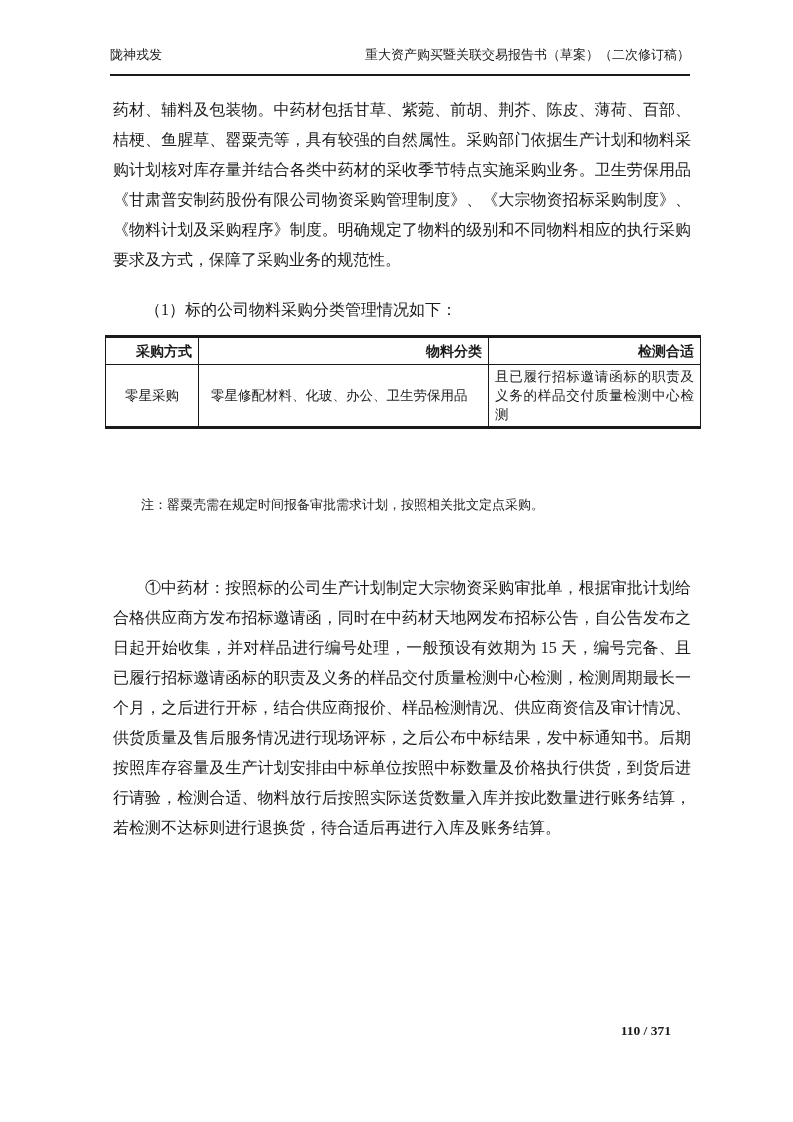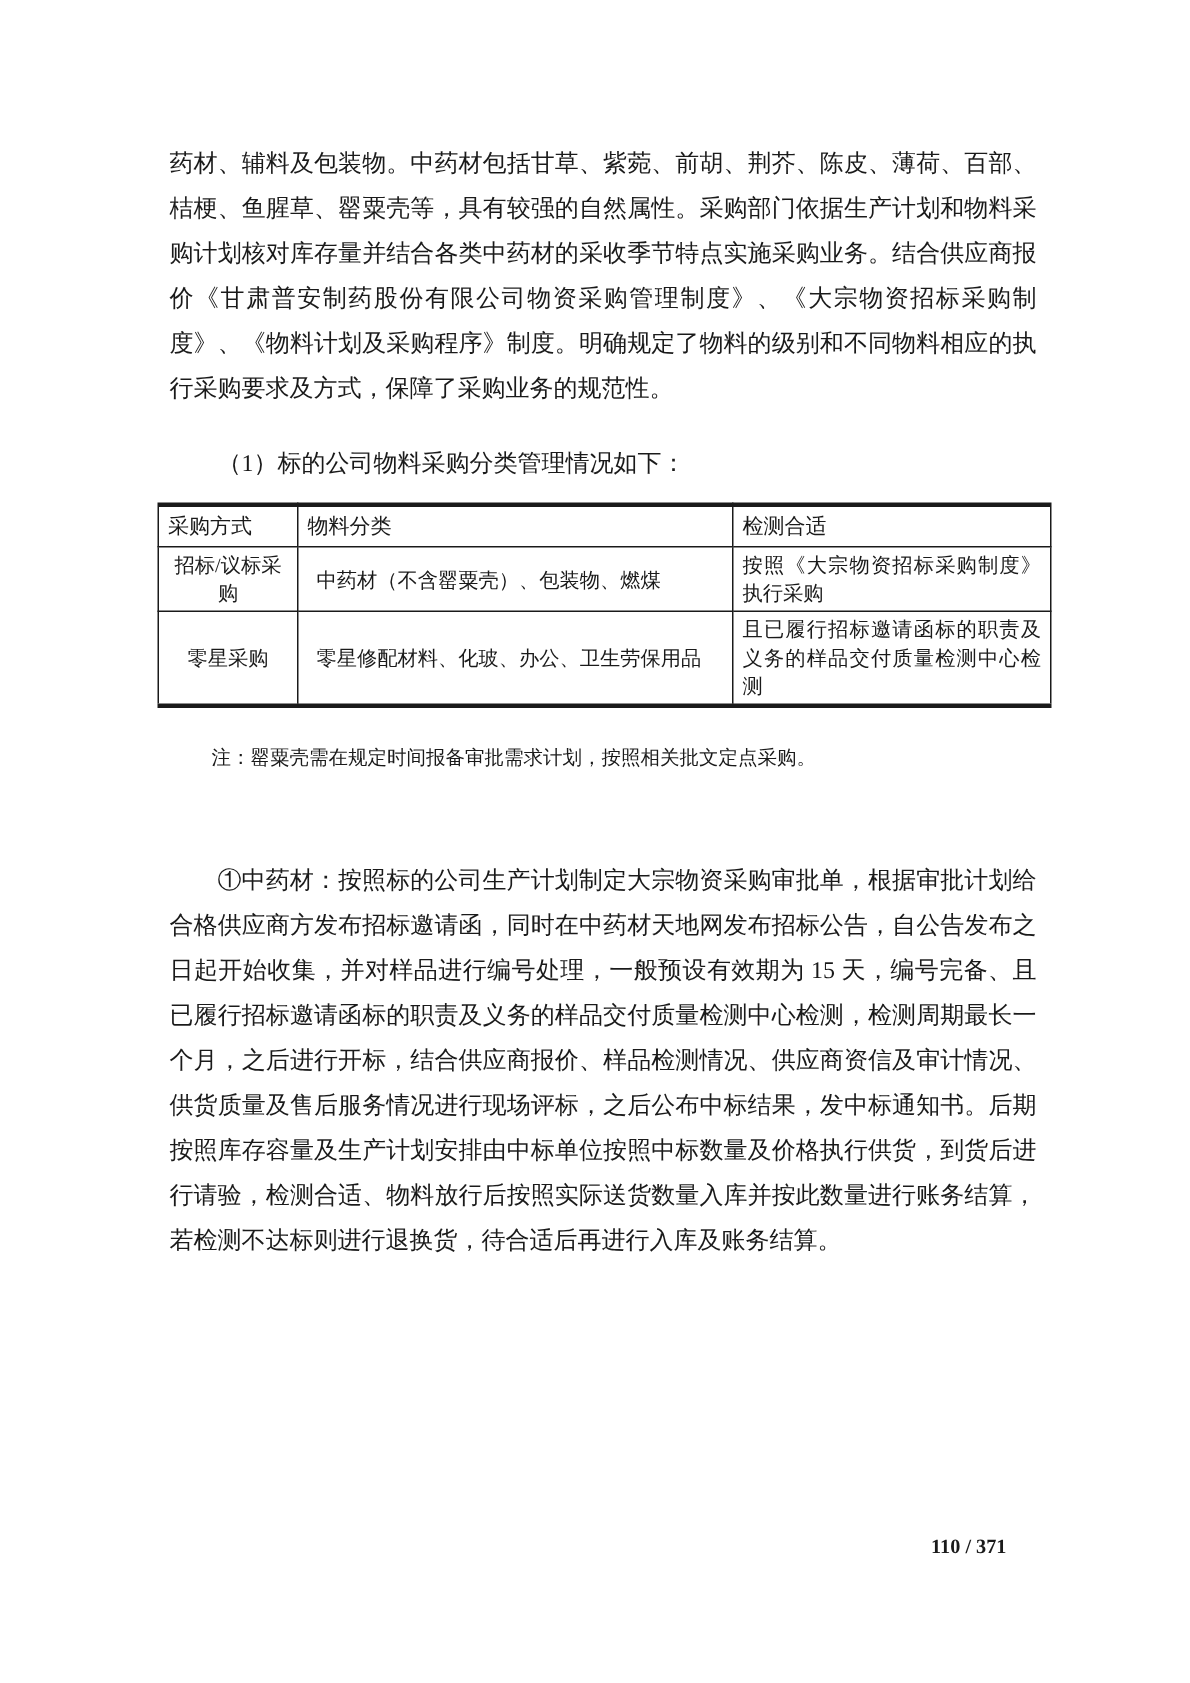--- a/index.html
+++ b/index.html
@@ -62,22 +62,22 @@
     border-top: 3px solid #1a1a1a;
     border-bottom: 3px solid #1a1a1a;
   }
   .proc-table th, .proc-table td {
     border: 1px solid #1a1a1a;
     padding: 2px 6px;
     line-height: 19px;
     vertical-align: middle;
   }
   .proc-table thead th {
-    font-weight: normal;
-    text-align: left;
+    font-weight: bold;
+    text-align: right;
     font-size: 14px;
     height: 22px;
     border-bottom: 1.5px solid #1a1a1a;
   }
   .proc-table .c-method   { text-align: center; }
   .proc-table .c-category { text-align: left; padding-left: 12px; }
   .proc-table .c-procedure {
     text-align: justify;
     text-justify: inter-ideograph;
   }
@@ -101,44 +101,43 @@
     font-size: 13.5px;
     font-weight: bold;
     line-height: 18px;
   }
 </style>
 </head>
 <body>
 
 <div class="page">
 
+  <div class="doc-header">
+    <span>陇神戎发</span>
+    <span>重大资产购买暨关联交易报告书（草案）（二次修订稿）</span>
+  </div>
 
-  <div class="body-para para-1">药材、辅料及包装物。中药材包括甘草、紫菀、前胡、荆芥、陈皮、薄荷、百部、桔梗、鱼腥草、罂粟壳等，具有较强的自然属性。采购部门依据生产计划和物料采购计划核对库存量并结合各类中药材的采收季节特点实施采购业务。结合供应商报价《甘肃普安制药股份有限公司物资采购管理制度》、《大宗物资招标采购制度》、《物料计划及采购程序》制度。明确规定了物料的级别和不同物料相应的执行采购要求及方式，保障了采购业务的规范性。</div>
+  <div class="body-para para-1">药材、辅料及包装物。中药材包括甘草、紫菀、前胡、荆芥、陈皮、薄荷、百部、桔梗、鱼腥草、罂粟壳等，具有较强的自然属性。采购部门依据生产计划和物料采购计划核对库存量并结合各类中药材的采收季节特点实施采购业务。卫生劳保用品《甘肃普安制药股份有限公司物资采购管理制度》、《大宗物资招标采购制度》、《物料计划及采购程序》制度。明确规定了物料的级别和不同物料相应的执行采购要求及方式，保障了采购业务的规范性。</div>
 
   <div class="section-item item-1">（1）标的公司物料采购分类管理情况如下：</div>
 
   <table class="proc-table">
     <colgroup>
       <col style="width:93px">
       <col style="width:290px">
       <col style="width:212px">
     </colgroup>
     <thead>
       <tr>
         <th>采购方式</th>
         <th>物料分类</th>
         <th>检测合适</th>
       </tr>
     </thead>
     <tbody>
-      <tr class="row-1">
-        <td class="c-method">招标/议标采购</td>
-        <td class="c-category">中药材（不含罂粟壳）、包装物、燃煤</td>
-        <td class="c-procedure">按照《大宗物资招标采购制度》执行采购</td>
-      </tr>
       <tr class="row-3">
         <td class="c-method">零星采购</td>
         <td class="c-category">零星修配材料、化玻、办公、卫生劳保用品</td>
         <td class="c-procedure">且已履行招标邀请函标的职责及义务的样品交付质量检测中心检测</td>
       </tr>
     </tbody>
   </table>
 
   <div class="table-note">注：罂粟壳需在规定时间报备审批需求计划，按照相关批文定点采购。</div>
 

